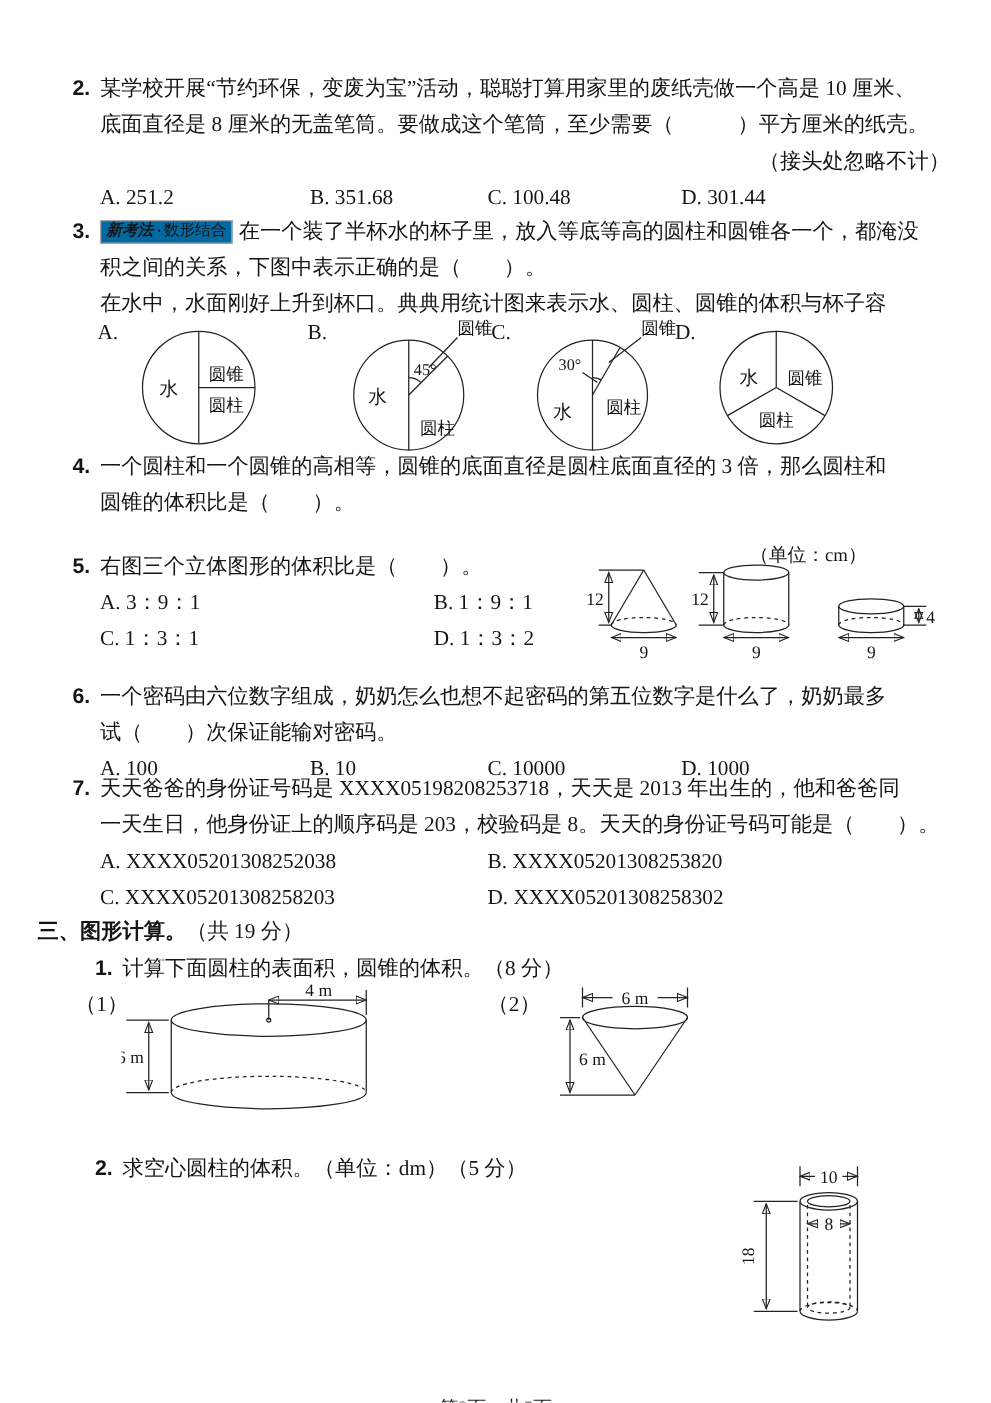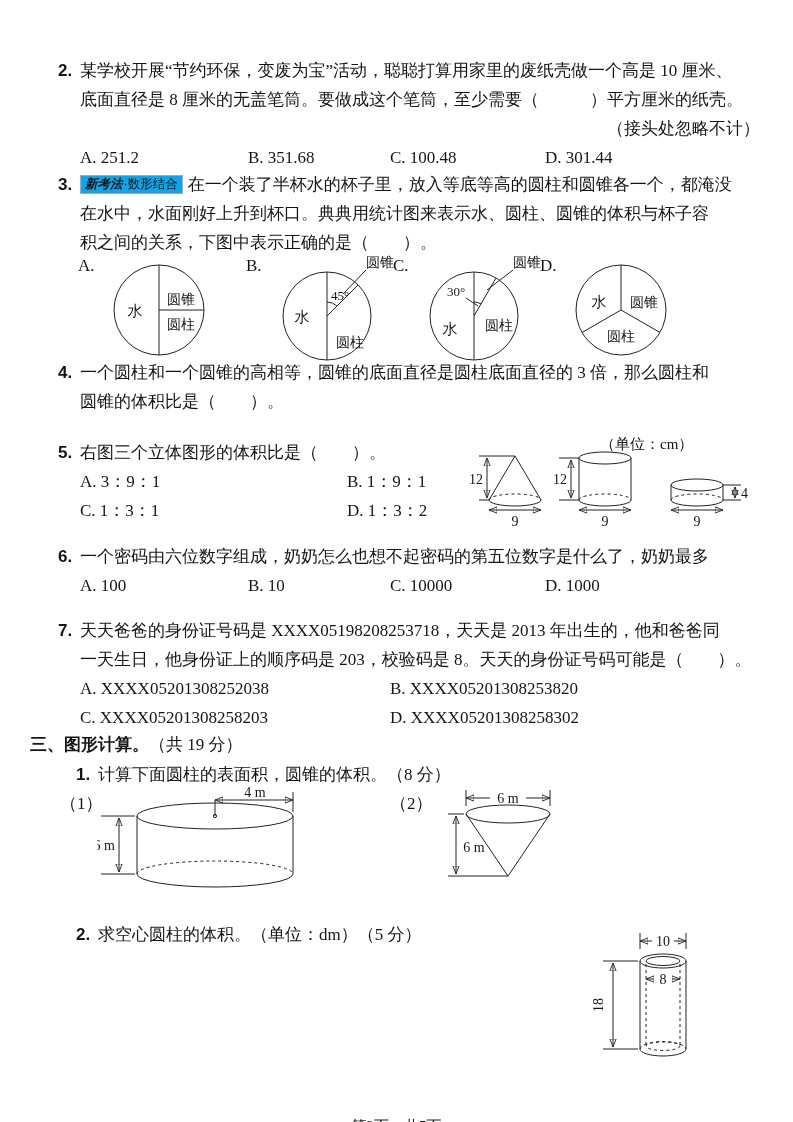--- a/index.html
+++ b/index.html
@@ -8,22 +8,22 @@
   .page{position:absolute;inset:0;overflow:hidden;}
   .q{position:absolute;left:58px;width:702px;line-height:29px;}
   .ln{white-space:nowrap;}
   .num{display:inline-block;width:22px;font-family:"Liberation Sans","DejaVu Sans",sans-serif;font-weight:bold;}
   .cont{padding-left:22px;}
   .note{text-align:right;white-space:nowrap;}
   .opts4{display:grid;grid-template-columns:168px 142px 155px auto;padding-left:22px;white-space:nowrap;}
   .opts2a{display:grid;grid-template-columns:267px auto;padding-left:22px;white-space:nowrap;}
   .opts2b{display:grid;grid-template-columns:310px auto;padding-left:22px;white-space:nowrap;}
   .badge{display:inline-block;font-size:12.5px;line-height:17px;vertical-align:2px;
-         border:1px solid #aaa;background:#0ea5e9;padding:0 4px;margin-right:5px;
-         font-family:Liberation Sans, sans-serif;}
+         border:1px solid #aaa;background:#0369a1;padding:0 4px;margin-right:5px;
+         font-family:Liberation Mono, monospace;}
   .badge .ba{font-style:italic;font-weight:bold;margin-right:1px;}
   .charts{position:absolute;left:58px;top:254px;width:710px;height:108px;}
   .chart{position:absolute;top:0;}
   .chart .letter{position:absolute;left:0;top:2px;}
   .chart svg{position:absolute;left:24px;top:0;}
   svg line,svg path,svg ellipse,svg circle{stroke:#222;stroke-width:1;fill:none;}
   svg text{fill:#151515;stroke:none;font-family:"Liberation Serif","DejaVu Serif",serif;}
   .sec-title{position:absolute;left:30px;top:733px;font-family:"Liberation Sans","DejaVu Sans",sans-serif;font-weight:bold;white-space:nowrap;}
   .sec-title .light{font-weight:normal;font-family:"Liberation Serif","DejaVu Serif",serif;}
   .sq{position:absolute;left:76px;width:680px;line-height:29px;white-space:nowrap;}
@@ -51,22 +51,22 @@
     <div class="opts4">
       <span>A. 251.2</span>
       <span>B. 351.68</span>
       <span>C. 100.48</span>
       <span>D. 301.44</span>
     </div>
   </div>
 
   <div class="q" style="top:170px">
     <div class="ln"><span class="num">3.</span><span class="badge"><span class="ba">新考法</span><span>·数形结合</span></span><span>在一个装了半杯水的杯子里，放入等底等高的圆柱和圆锥各一个，都淹没</span></div>
+    <div class="ln cont">积之间的关系，下图中表示正确的是（　　）。</div>
     <div class="ln cont">在水中，水面刚好上升到杯口。典典用统计图来表示水、圆柱、圆锥的体积与杯子容</div>
-    <div class="ln cont">积之间的关系，下图中表示正确的是（　　）。</div>
   </div>
 
   <div class="charts">
 
     <div class="chart" style="left:20px">
       <span class="letter">A.</span>
       <svg width="112" height="106">
         <circle cx="57" cy="56" r="45"></circle>
         <line x1="57" y1="11" x2="57" y2="101"></line>
         <line x1="57" y1="56" x2="102" y2="56"></line>
@@ -172,20 +172,21 @@
       <line x1="278" y1="66" x2="296" y2="66"></line>
       <line x1="290" y1="53" x2="290" y2="64" marker-start="url(#ar)" marker-end="url(#ar)"></line>
       <text x="296" y="64" font-size="14">4</text>
       <line x1="226" y1="76" x2="278" y2="76" marker-start="url(#ar)" marker-end="url(#ar)"></line>
       <text x="252" y="92" font-size="14" text-anchor="middle">9</text>
     </svg>
   </div>
 
   <div class="q" style="top:542px">
     <div class="ln"><span class="num">6.</span><span>一个密码由六位数字组成，奶奶怎么也想不起密码的第五位数字是什么了，奶奶最多</span></div>
+    <div class="ln cont">试（　　）次保证能输对密码。</div>
     <div class="opts4">
       <span>A. 100</span>
       <span>B. 10</span>
       <span>C. 10000</span>
       <span>D. 1000</span>
     </div>
   </div>
 
   <div class="q" style="top:616px">
     <div class="ln"><span class="num">7.</span><span>天天爸爸的身份证号码是 XXXX05198208253718，天天是 2013 年出生的，他和爸爸同</span></div>

